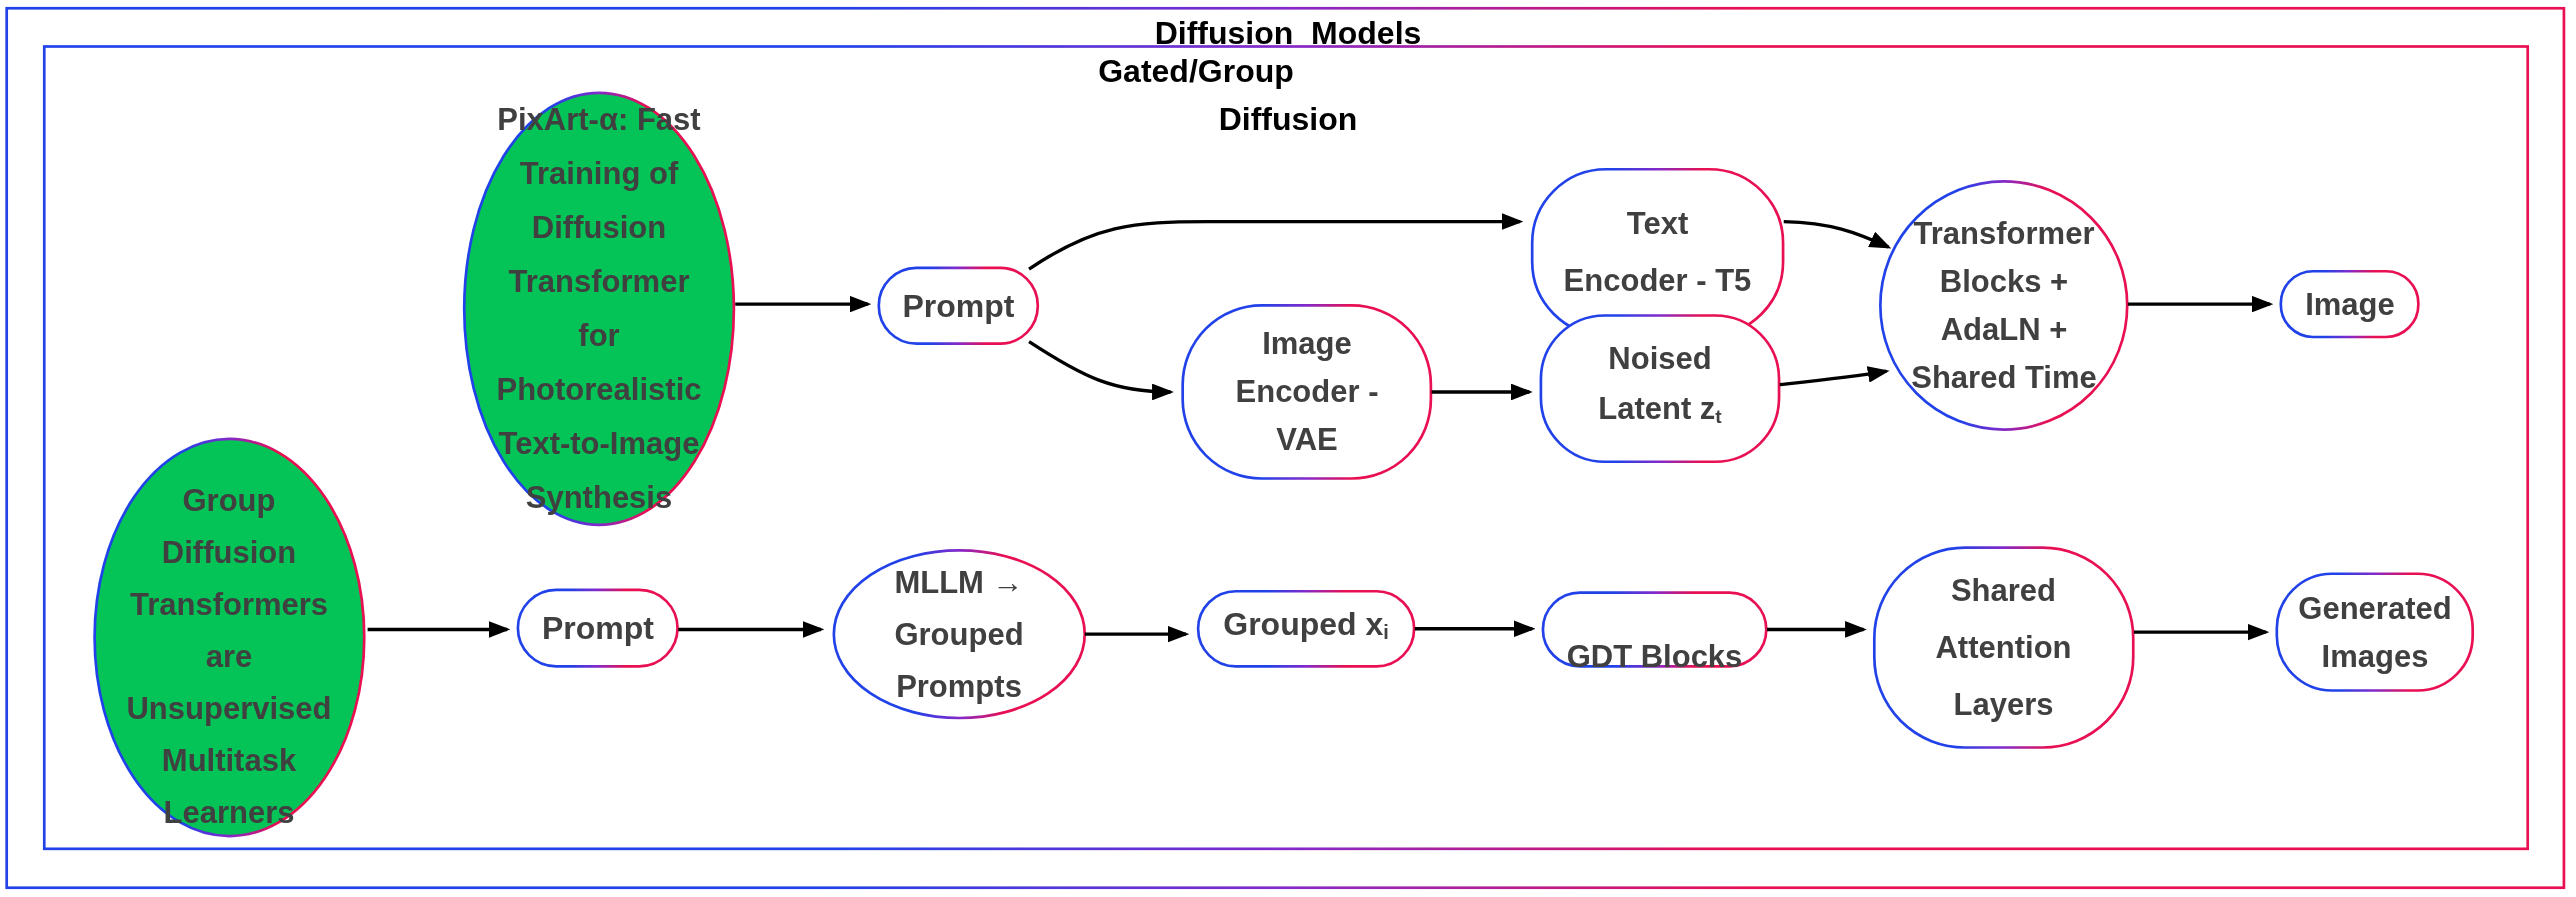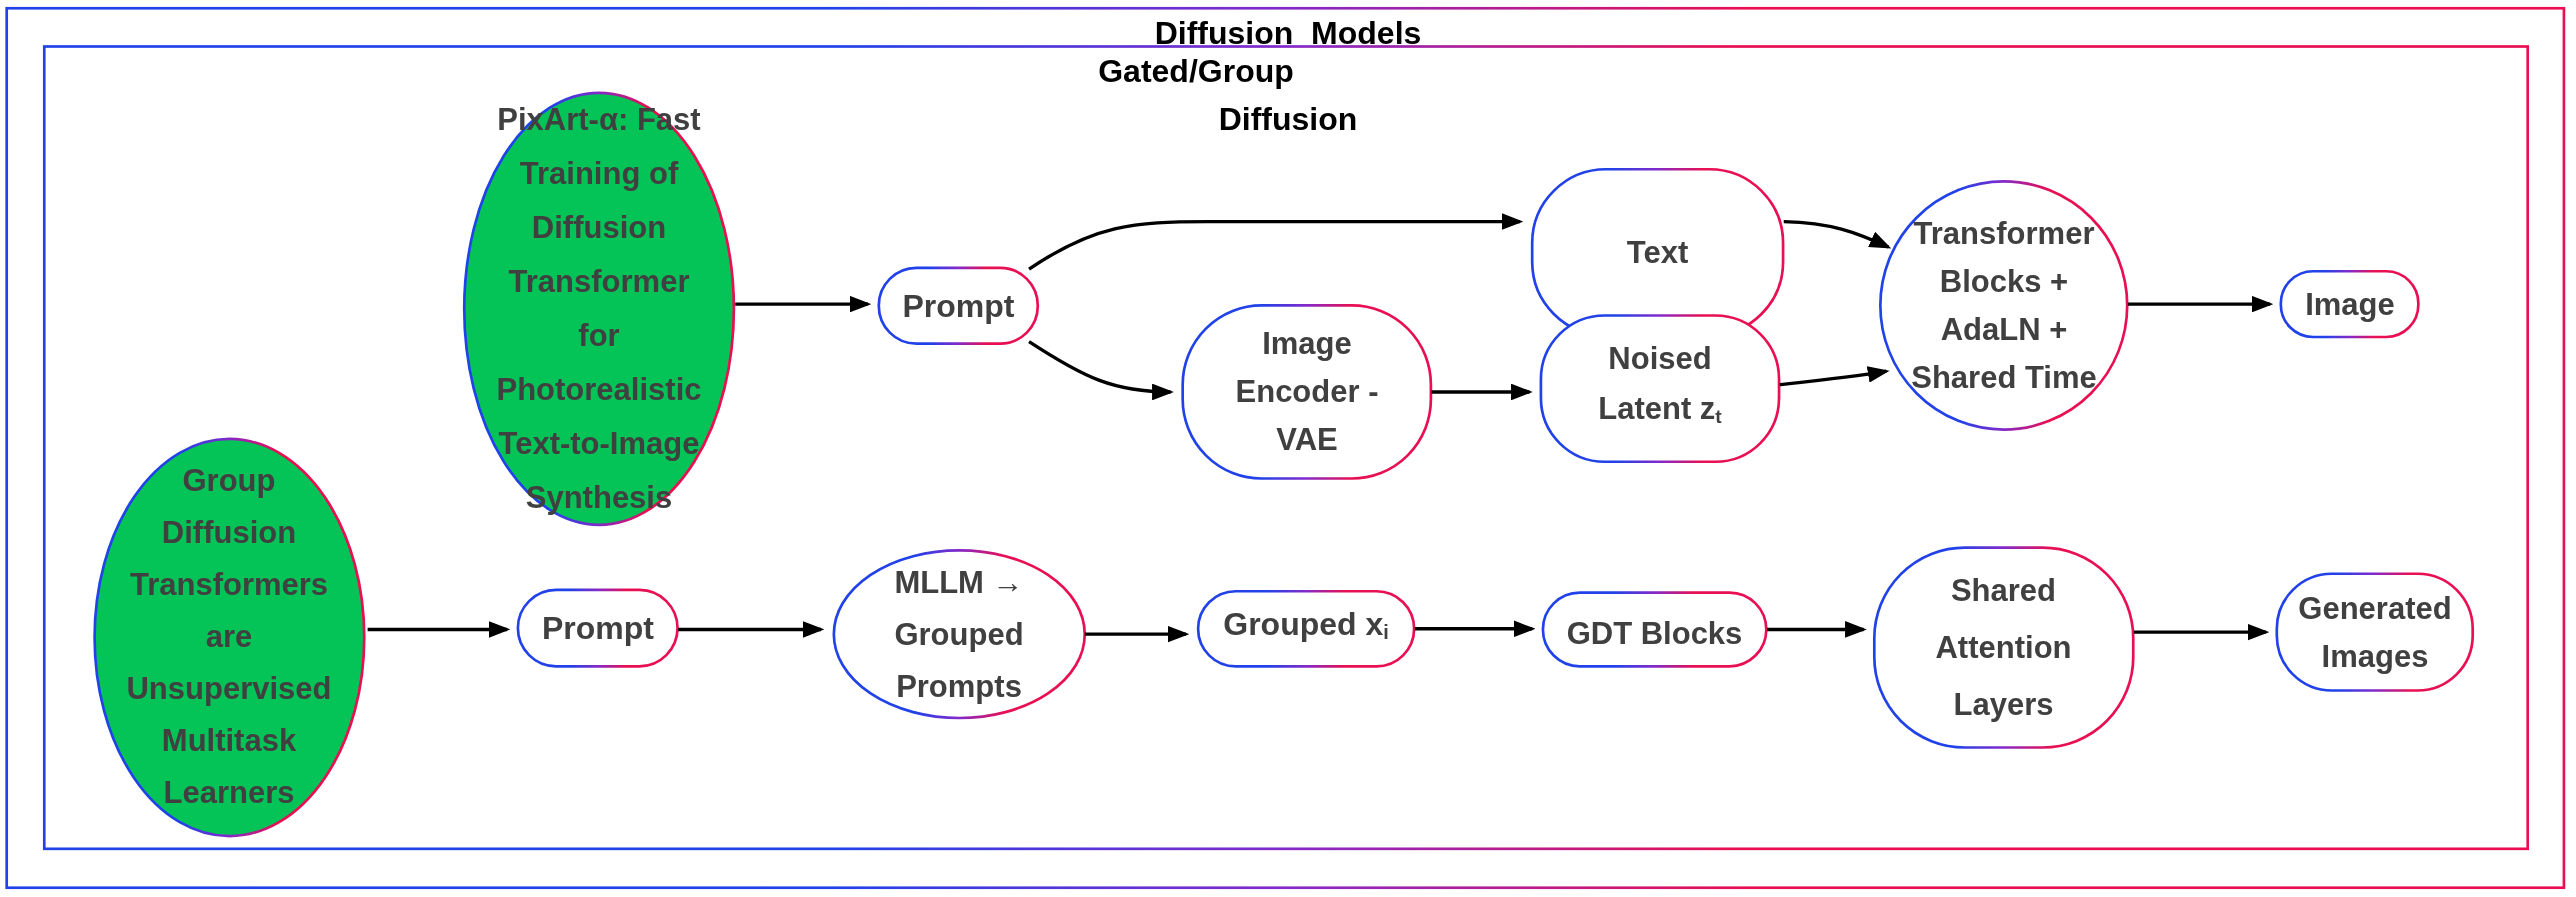--- a/index.html
+++ b/index.html
@@ -84,36 +84,37 @@
   <div>PixArt-α: Fast</div>
   <div>Training of</div>
   <div>Diffusion</div>
   <div>Transformer</div>
   <div>for</div>
   <div>Photorealistic</div>
   <div>Text-to-Image</div>
   <div>Synthesis</div>
 </div>
 
-<div class="label" style="left:68px;top:454px;width:322px;height:366px;font-size:31px;line-height:52px;">
+<div class="label" style="left:68px;top:474px;width:322px;height:366px;font-size:31px;line-height:52px;">
   <div>Group</div>
   <div>Diffusion</div>
   <div>Transformers</div>
   <div>are</div>
   <div>Unsupervised</div>
   <div>Multitask</div>
   <div>Learners</div>
 </div>
 
 <div class="label" style="left:879px;top:268px;width:159px;height:76px;font-size:32px;line-height:36px;">
   <div>Prompt</div>
 </div>
 
 <div class="label" style="left:1532px;top:169px;width:251px;height:166px;font-size:31px;line-height:57px;">
   <div>Text</div>
+  <div>Encoder - T5</div>
 </div>
 
 <div class="label" style="left:1183px;top:305px;width:248px;height:173px;font-size:31px;line-height:48px;">
   <div>Image</div>
   <div>Encoder -</div>
   <div>VAE</div>
 </div>
 
 <div class="label" style="left:1541px;top:315px;width:238px;height:146px;font-size:31px;line-height:50px;">
   <div>Noised</div>
@@ -138,21 +139,21 @@
 <div class="label" style="left:825px;top:557px;width:268px;height:155px;font-size:31px;line-height:52px;">
   <div>MLLM →</div>
   <div>Grouped</div>
   <div>Prompts</div>
 </div>
 
 <div class="label" style="left:1198px;top:591px;width:216px;height:75px;font-size:32px;line-height:36px;">
   <div><span>Grouped x</span><span class="sub">i</span></div>
 </div>
 
-<div class="label" style="left:1543px;top:592px;width:223px;height:82px;font-size:31px;line-height:35px;">
+<div class="label" style="left:1543px;top:592px;width:223px;height:82px;font-size:31px;line-height:35px;justify-content:flex-end;">
   <div>GDT Blocks</div>
 </div>
 
 <div class="label" style="left:1874px;top:547px;width:259px;height:200px;font-size:31px;line-height:57px;">
   <div>Shared</div>
   <div>Attention</div>
   <div>Layers</div>
 </div>
 
 <div class="label" style="left:2277px;top:574px;width:196px;height:117px;font-size:31px;line-height:48px;align-items:center;">

